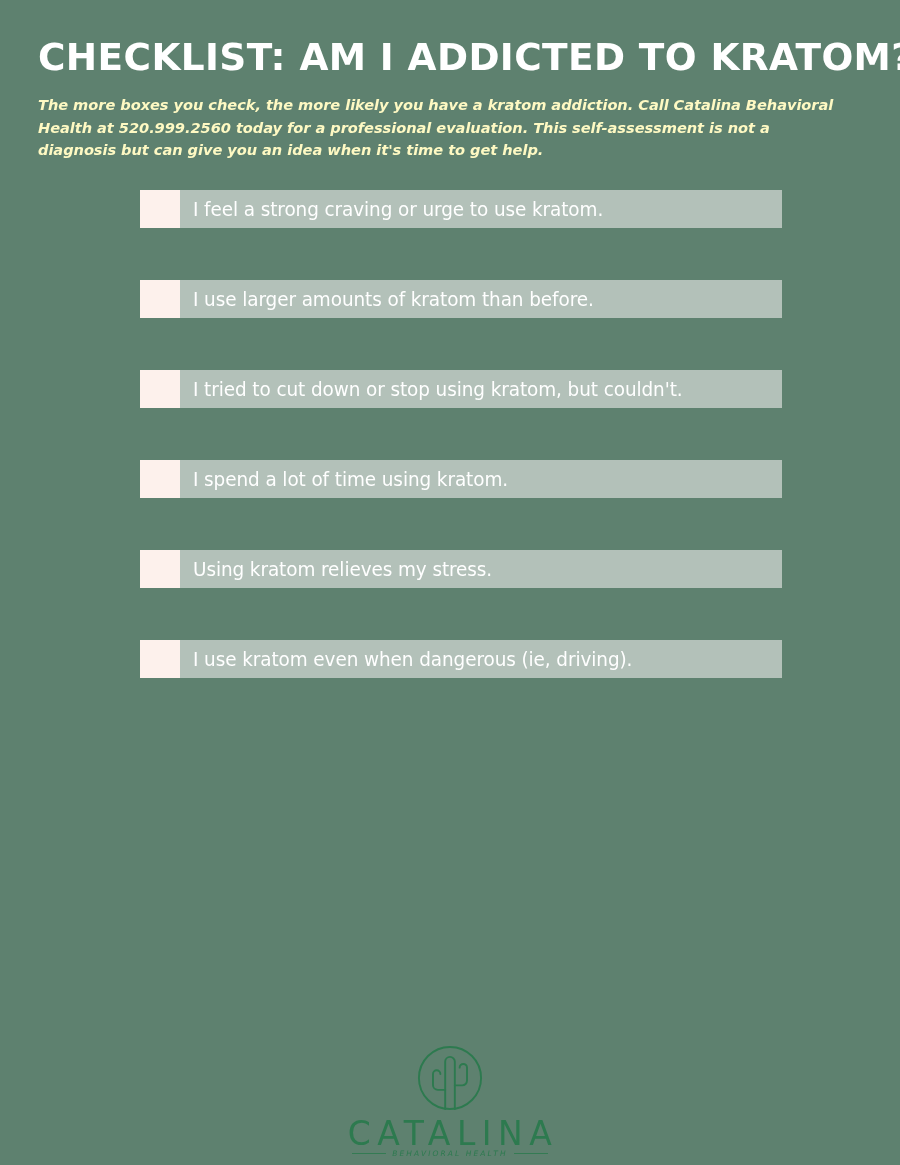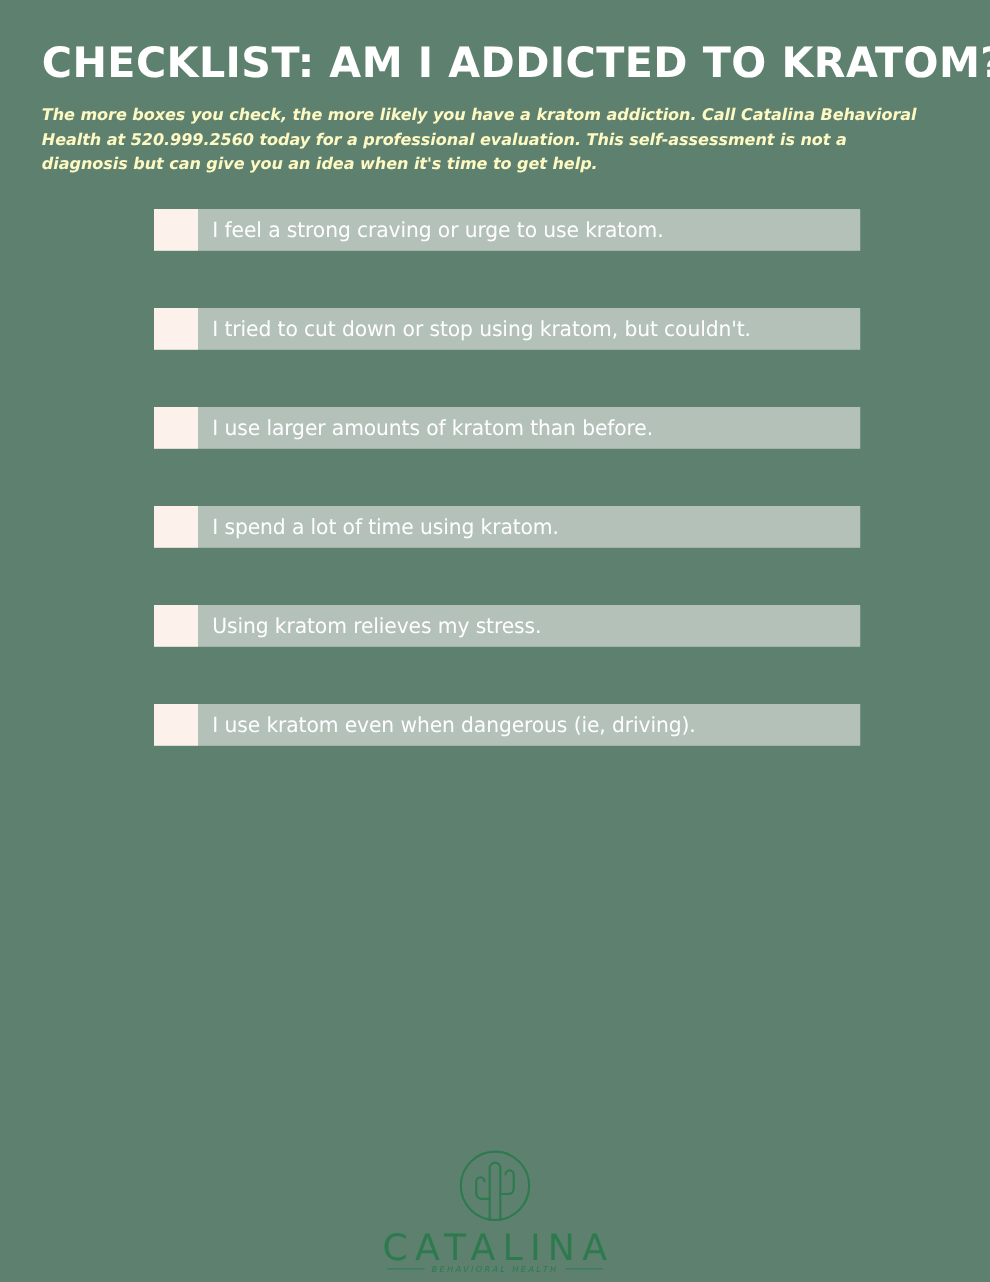--- a/index.html
+++ b/index.html
@@ -172,28 +172,28 @@
     <div class="check-row">
       <div class="checkbox"></div>
       <div class="row-bar">
         <span class="row-label">I feel a strong craving or urge to use kratom.</span>
       </div>
     </div>
 
     <div class="check-row">
       <div class="checkbox"></div>
       <div class="row-bar">
+        <span class="row-label">I use larger amounts of kratom than before.</span>
+      </div>
+    </div>
+
+    <div class="check-row">
+      <div class="checkbox"></div>
+      <div class="row-bar">
         <span class="row-label">I tried to cut down or stop using kratom, but couldn't.</span>
-      </div>
-    </div>
-
-    <div class="check-row">
-      <div class="checkbox"></div>
-      <div class="row-bar">
-        <span class="row-label">I use larger amounts of kratom than before.</span>
       </div>
     </div>
 
 
 
     <div class="check-row">
       <div class="checkbox"></div>
       <div class="row-bar">
         <span class="row-label">I spend a lot of time using kratom.</span>
       </div>

